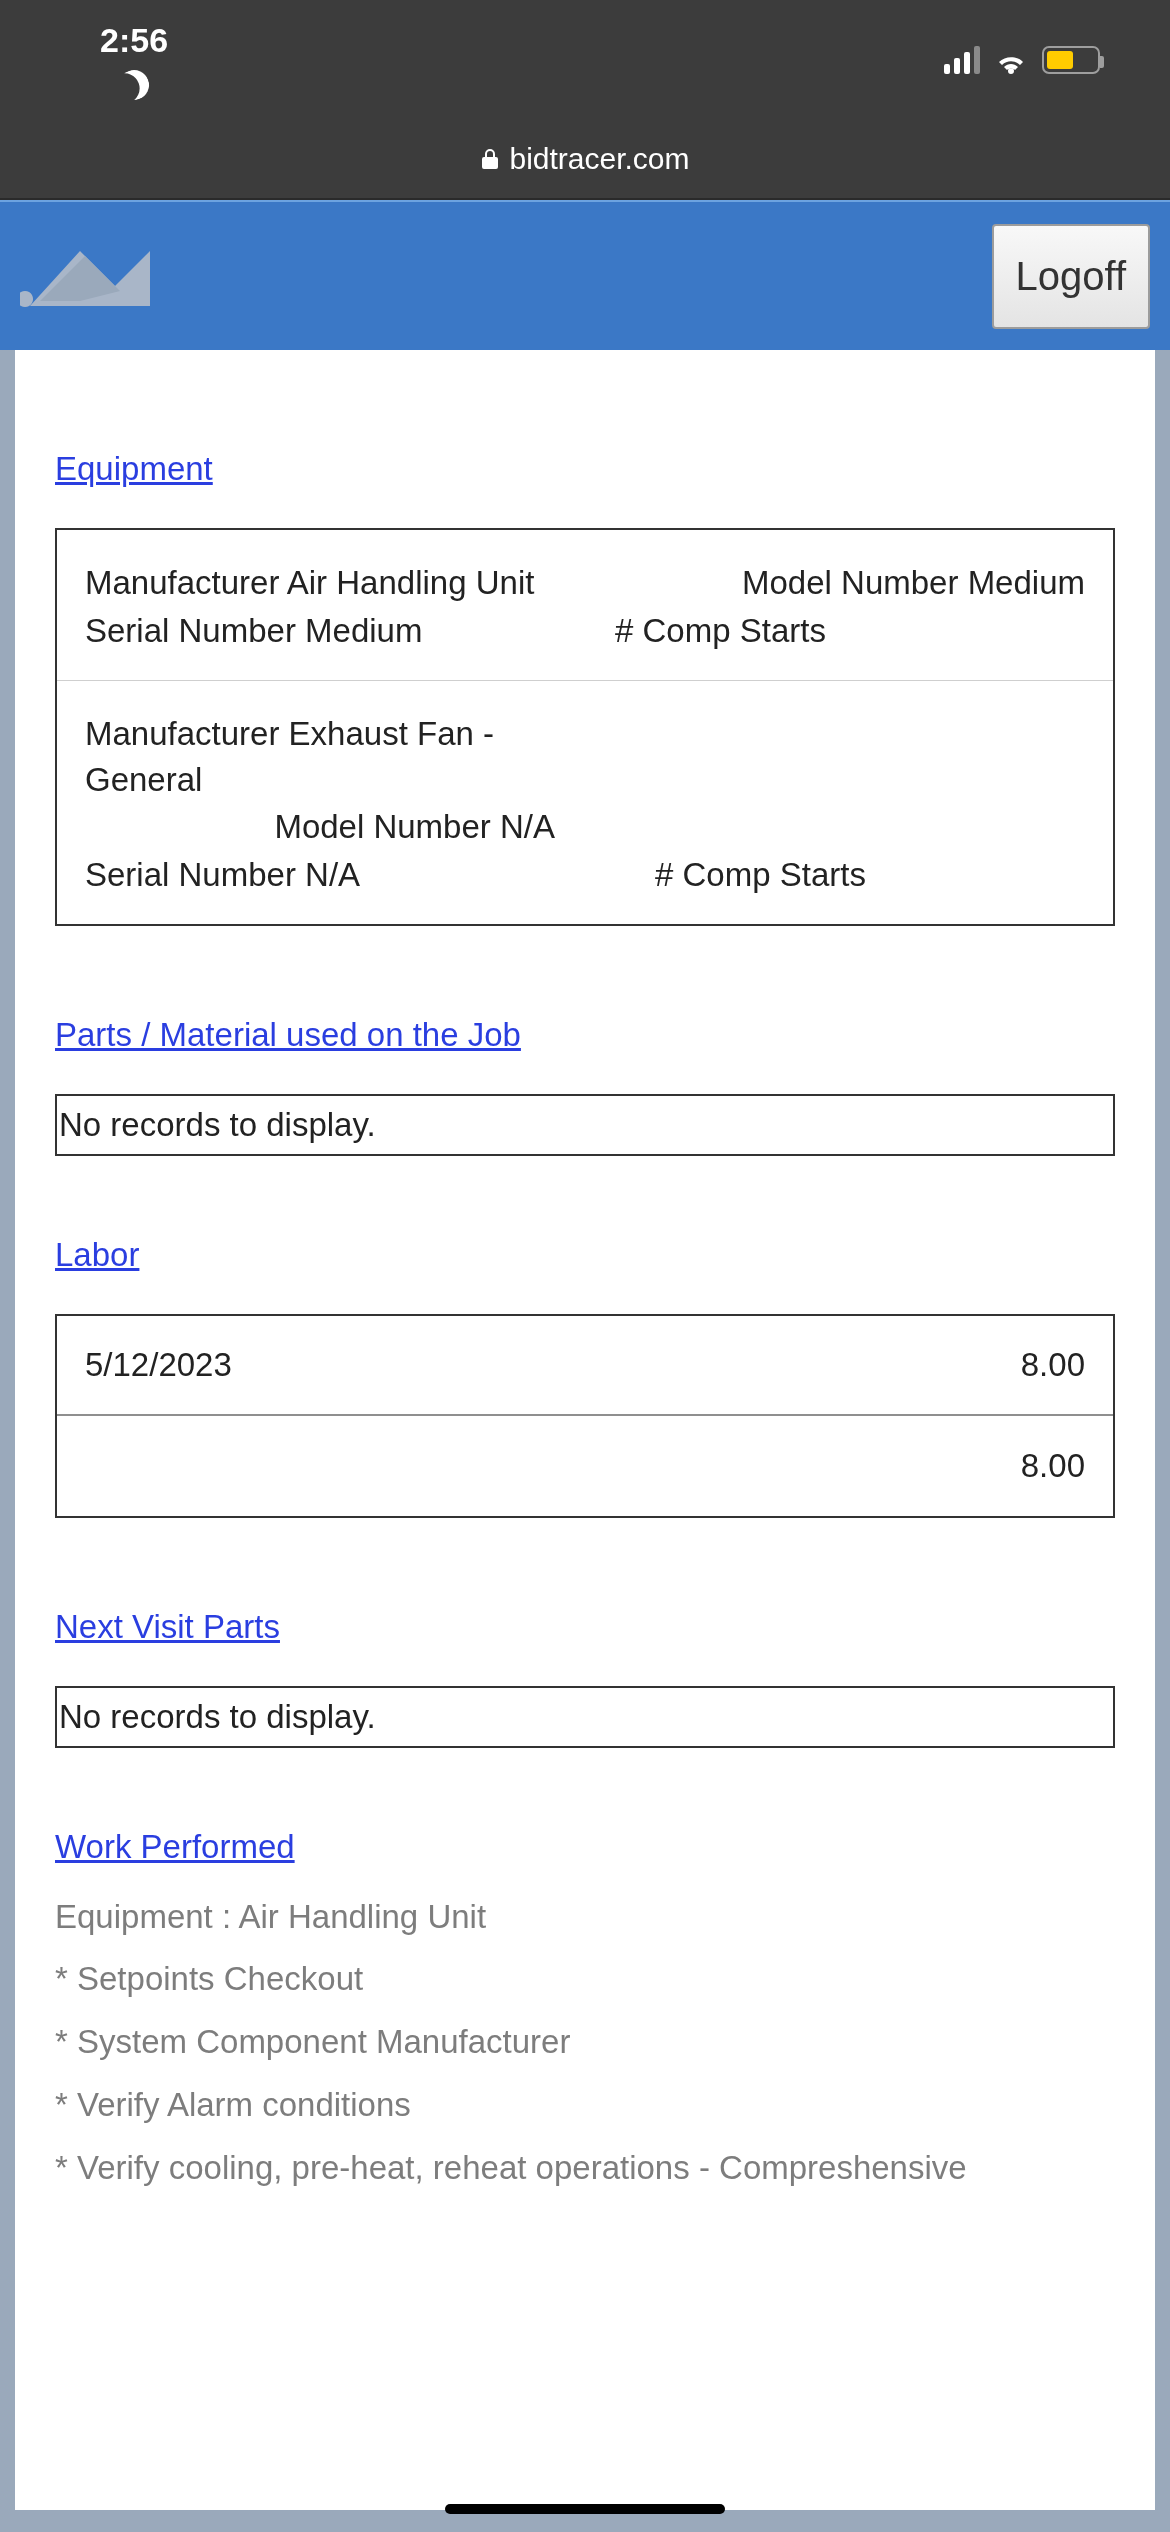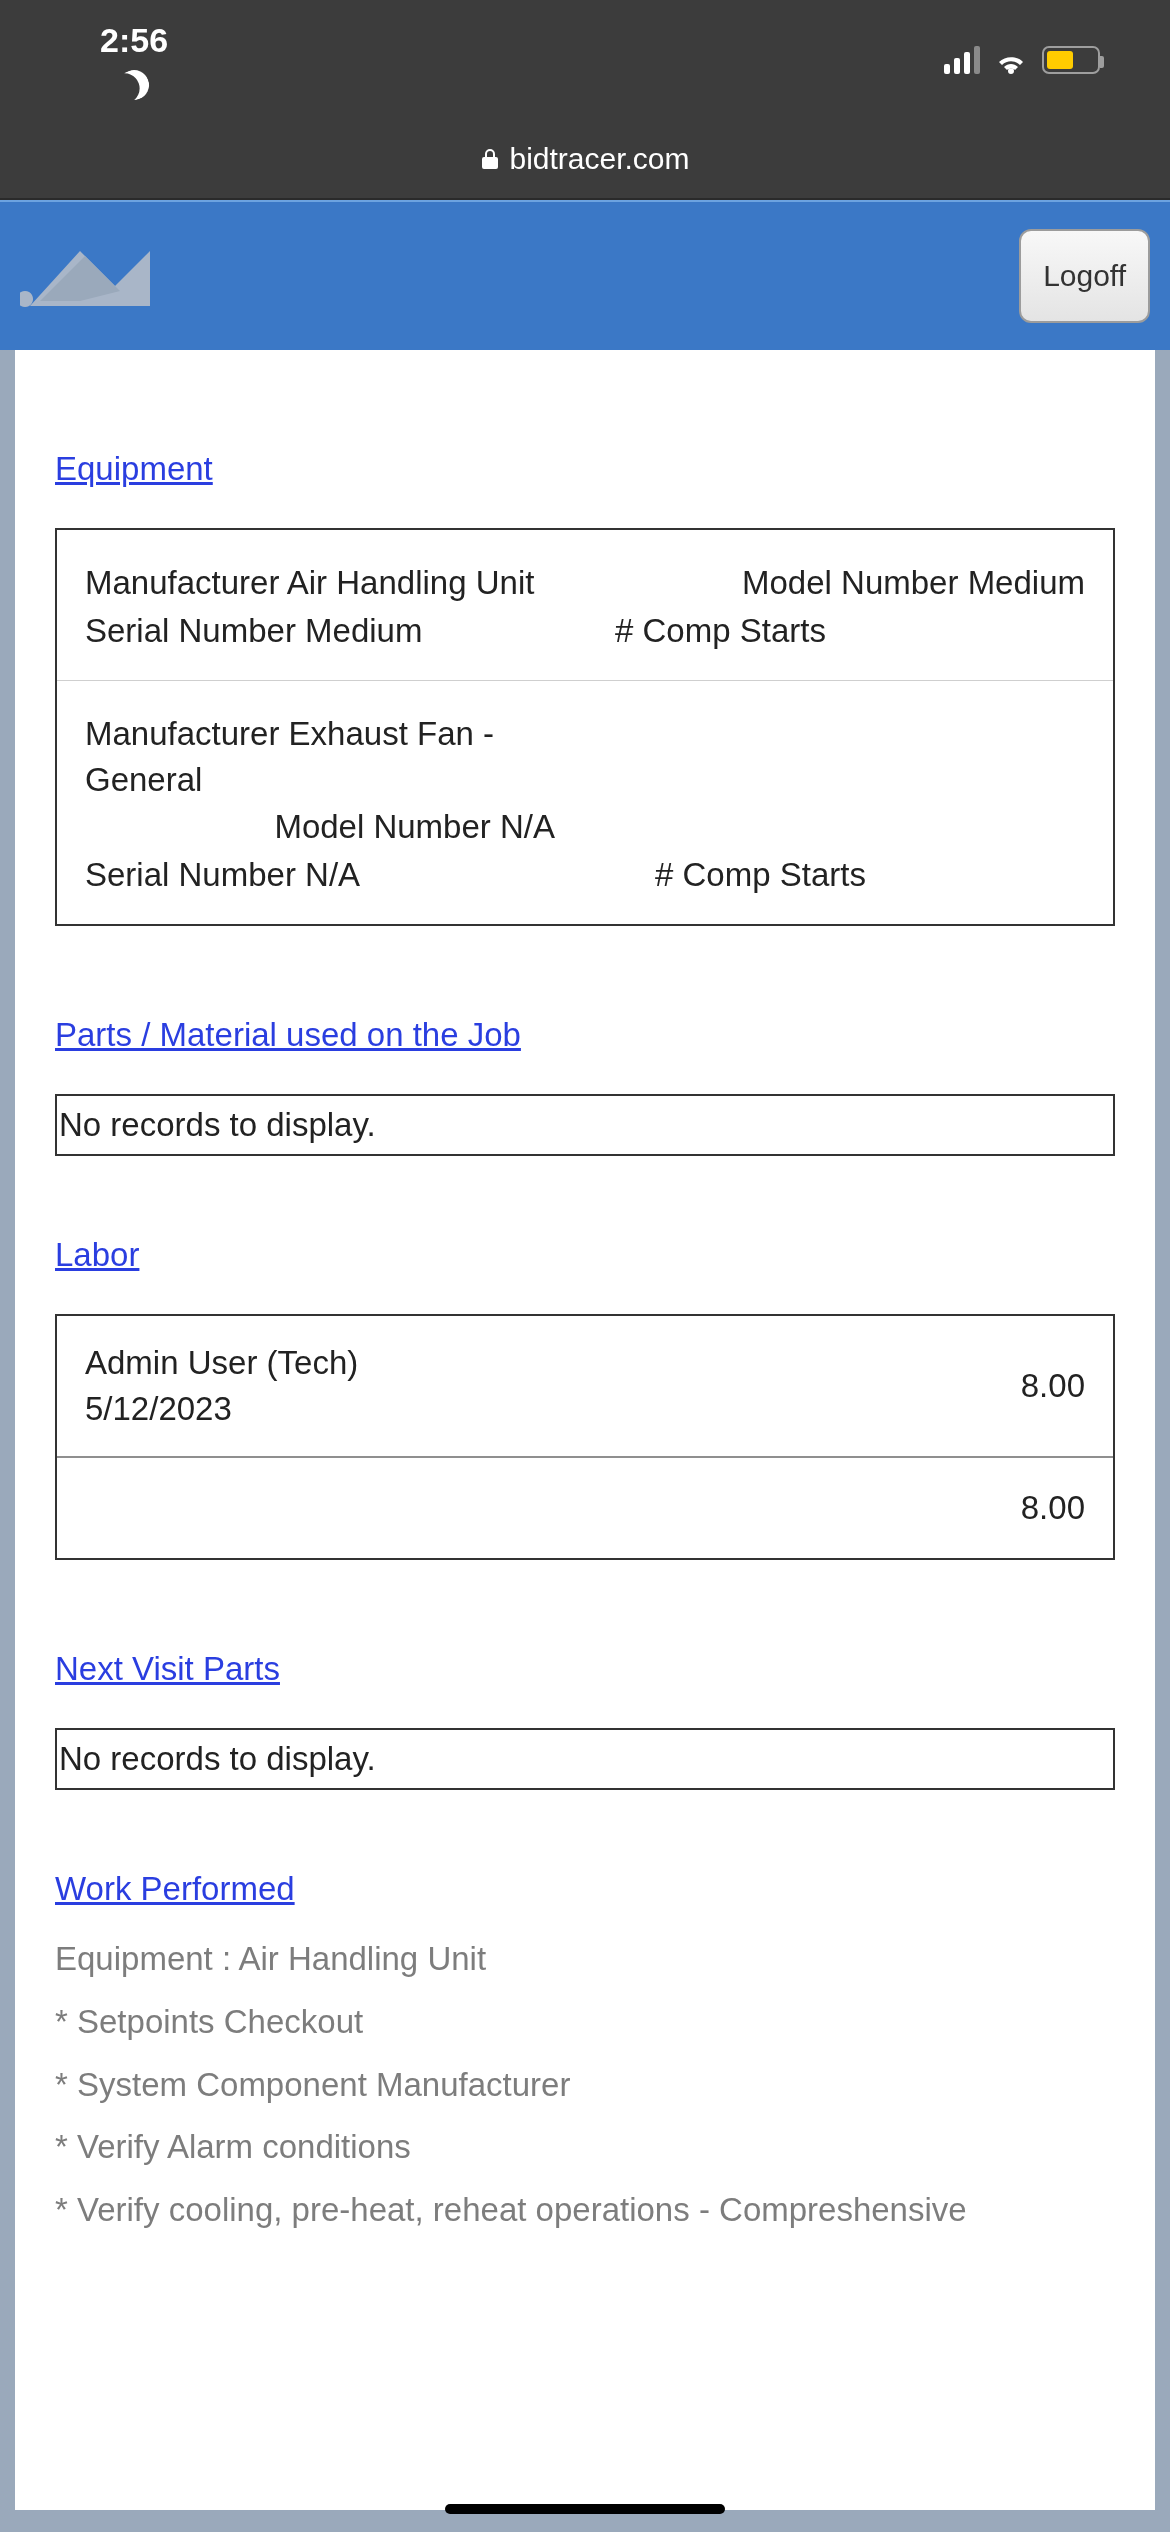--- a/index.html
+++ b/index.html
@@ -73,22 +73,22 @@
     display: flex;
     align-items: center;
     justify-content: space-between;
     padding: 0 20px 0 20px;
   }
   .logo { width: 140px; height: 100px; display:flex; align-items:center; }
   .logo svg { width: 140px; height: 90px; }
   .logoff-btn {
     background: linear-gradient(#f8f8f8,#e4e4e4);
     border: 2px solid #9c9c9c;
-    border-radius: 12px;
-    font-size: 30px;
+    border-radius: 4px;
+    font-size: 40px;
     color: #333;
     padding: 28px 22px;
     font-family: inherit;
   }
 
   
   .frame {
     margin: 0 15px;
     background: #ffffff;
     min-height: 2160px;
@@ -262,21 +262,20 @@
   <a class="section-link">Parts / Material used on the Job</a>
   <div class="simple-box">
     <span>No records to display.</span>
   </div>
 
   
   <a class="section-link">Labor</a>
   <div class="labor-box">
     <div class="labor-row">
       <div class="labor-left">
-        <div>Admin User (Tech)</div>
         <div>5/12/2023</div>
       </div>
       <div class="labor-right">8.00</div>
     </div>
     <div class="labor-row">
       <div class="labor-left"></div>
       <div class="labor-right">8.00</div>
     </div>
   </div>
 

